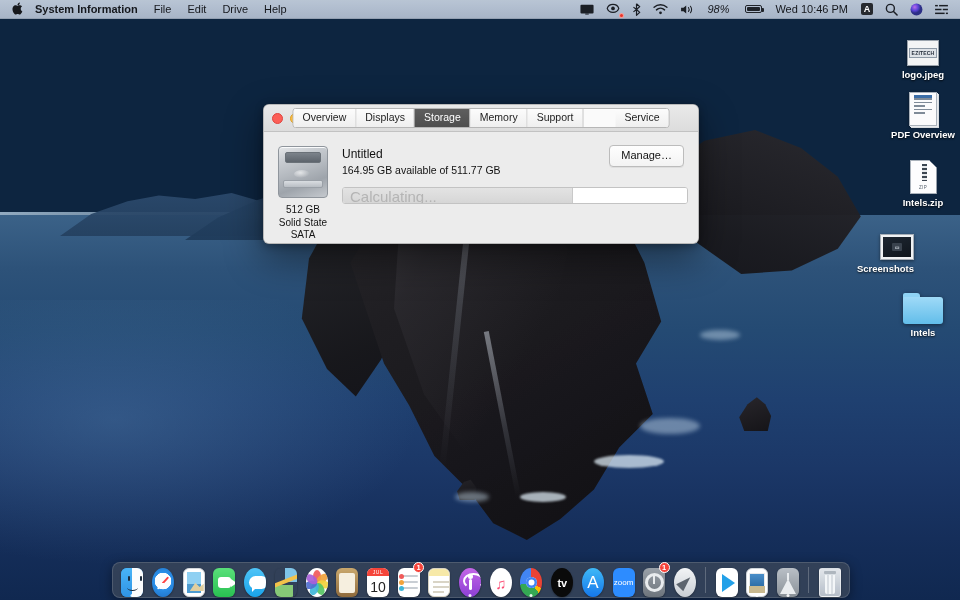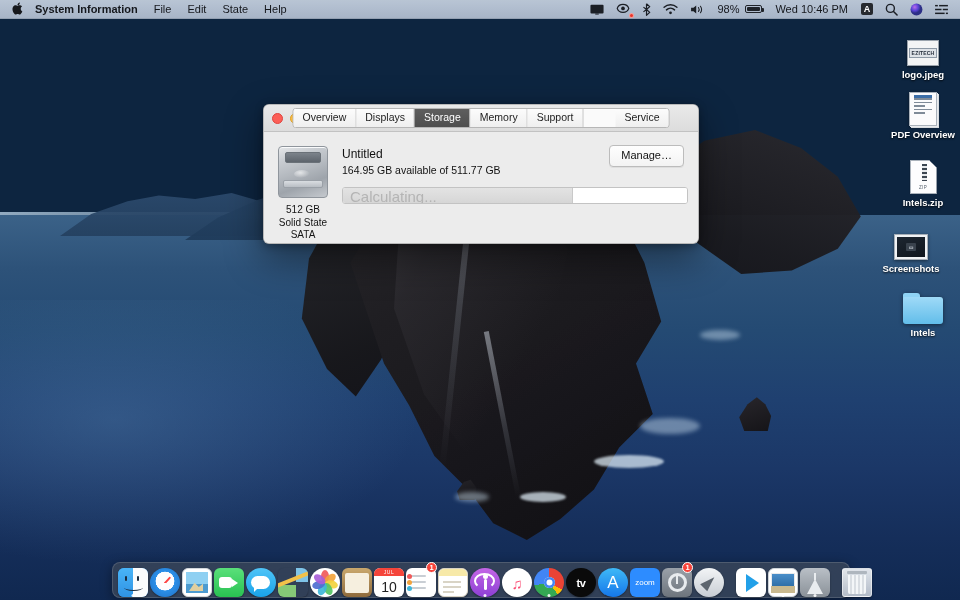--- a/index.html
+++ b/index.html
@@ -266,21 +266,21 @@
 
   
   #dock {
     position:absolute; left:112px; bottom:2px; width:738px; height:36px;
     background:rgba(62,74,90,.72); border:1px solid rgba(255,255,255,.14);
     border-radius:8px; display:flex; align-items:center; padding:0 5px; gap:2px;
     z-index:40; backdrop-filter:blur(12px);
     box-shadow:0 3px 12px rgba(0,0,0,.4);
   }
   .dock-item { position:relative; width:31px; height:34px; display:flex; align-items:flex-end; justify-content:center; }
-  .dapp { width:30px; height:29px; border-radius:6px; position:relative; overflow:hidden; box-shadow:0 1px 2px rgba(0,0,0,.35); }
+  .dapp { width:22px; height:29px; border-radius:6px; position:relative; overflow:hidden; box-shadow:0 1px 2px rgba(0,0,0,.35); }
   .dock-dot {
     position:absolute; bottom:0px; left:50%; transform:translateX(-50%);
     width:3px; height:3px; border-radius:50%; background:rgba(255,255,255,.9);
   }
   .dock-badge {
     position:absolute; top:-1px; right:-1px; min-width:11px; height:11px; padding:0 2px;
     background:#f7443b; border:1px solid #fff; border-radius:6px; color:#fff;
     font-size:7.5px; font-weight:bold; display:flex; align-items:center; justify-content:center;
     z-index:3;
   }
@@ -379,21 +379,21 @@
 <div id="menubar">
   <div class="mb-left">
     <div class="mb-apple">
       <svg width="11" height="13" viewBox="0 0 14 17">
           <path fill="#16181c" d="M11.2 9c0-2 1.6-2.9 1.7-3-0.9-1.4-2.4-1.5-2.9-1.6-1.2-0.1-2.4 0.7-3 0.7-0.6 0-1.6-0.7-2.6-0.7-1.3 0-2.6 0.8-3.3 2-1.4 2.4-0.4 6 1 8 0.7 1 1.5 2.1 2.5 2 1 0 1.4-0.6 2.6-0.6 1.2 0 1.5 0.6 2.6 0.6 1.1 0 1.8-1 2.4-2 0.8-1.1 1.1-2.2 1.1-2.3-0.1 0-2.1-0.8-2.1-3.1zM9.3 3.2c0.5-0.6 0.9-1.5 0.8-2.4-0.8 0-1.8 0.5-2.4 1.2-0.5 0.6-0.9 1.5-0.8 2.4 0.9 0.1 1.8-0.5 2.4-1.2z"></path>
         </svg>
     </div>
     <div class="mb-item app">System Information</div>
     <div class="mb-item">File</div>
     <div class="mb-item">Edit</div>
-    <div class="mb-item">State</div>
+    <div class="mb-item">Drive</div>
     <div class="mb-item">Help</div>
   </div>
   <div class="mb-right">
     <div class="mb-ico">
       <svg width="14" height="11" viewBox="0 0 16 12">
           <rect x="0.5" y="0.5" width="15" height="10" rx="1.2" fill="#1b1f25"></rect>
           <rect x="6" y="10.6" width="4" height="1.2" fill="#1b1f25"></rect>
         </svg>
     </div>
     <div class="mb-ico" style="position:relative;">
@@ -414,21 +414,21 @@
           <path d="M3.6 6.4a6.6 6.6 0 0 1 8.8 0" stroke="#1b1f25" stroke-width="1.6" fill="none" stroke-linecap="round"></path>
           <circle cx="8" cy="9.6" r="1.5" fill="#1b1f25"></circle>
         </svg>
     </div>
     <div class="mb-ico">
       <svg width="15" height="11" viewBox="0 0 16 12">
           <path d="M1 4.2h2.6L6.6 1.6v8.8L3.6 7.8H1z" fill="#1b1f25"></path>
           <path d="M9 3.8a3.6 3.6 0 0 1 0 4.4M11.2 2.4a6.2 6.2 0 0 1 0 7.2" stroke="#1b1f25" stroke-width="1.1" fill="none" stroke-linecap="round"></path>
         </svg>
     </div>
-    <div class="mb-ico" style="gap:3px;">
+    <div class="mb-ico" style="gap:13px;font-style:italic;">
       <span class="batt-pct">98%</span>
       <span class="batt-shell">
           <span class="batt-fill"></span>
         </span>
     </div>
     <div class="mb-clock">Wed 10:46 PM</div>
     <div class="mb-ico">
       <span class="kbd-badge">A</span>
     </div>
     <div class="mb-ico">
@@ -486,21 +486,21 @@
   <div class="label">PDF Overview</div>
 </div>
 
 <div class="desk-icon" style="left:886px; top:152px;">
   <div class="glyph">
     <div class="ic-zip"></div>
   </div>
   <div class="label">Intels.zip</div>
 </div>
 
-<div class="desk-icon" style="left:874px; top:218px;">
+<div class="desk-icon" style="left:840px; top:218px;align-items:flex-end;">
   <div class="glyph">
     <div class="ic-shot">
       <div class="ic-shot-inner">
           <b>▭</b>
         </div>
     </div>
   </div>
   <div class="label">Screenshots</div>
 </div>
 

